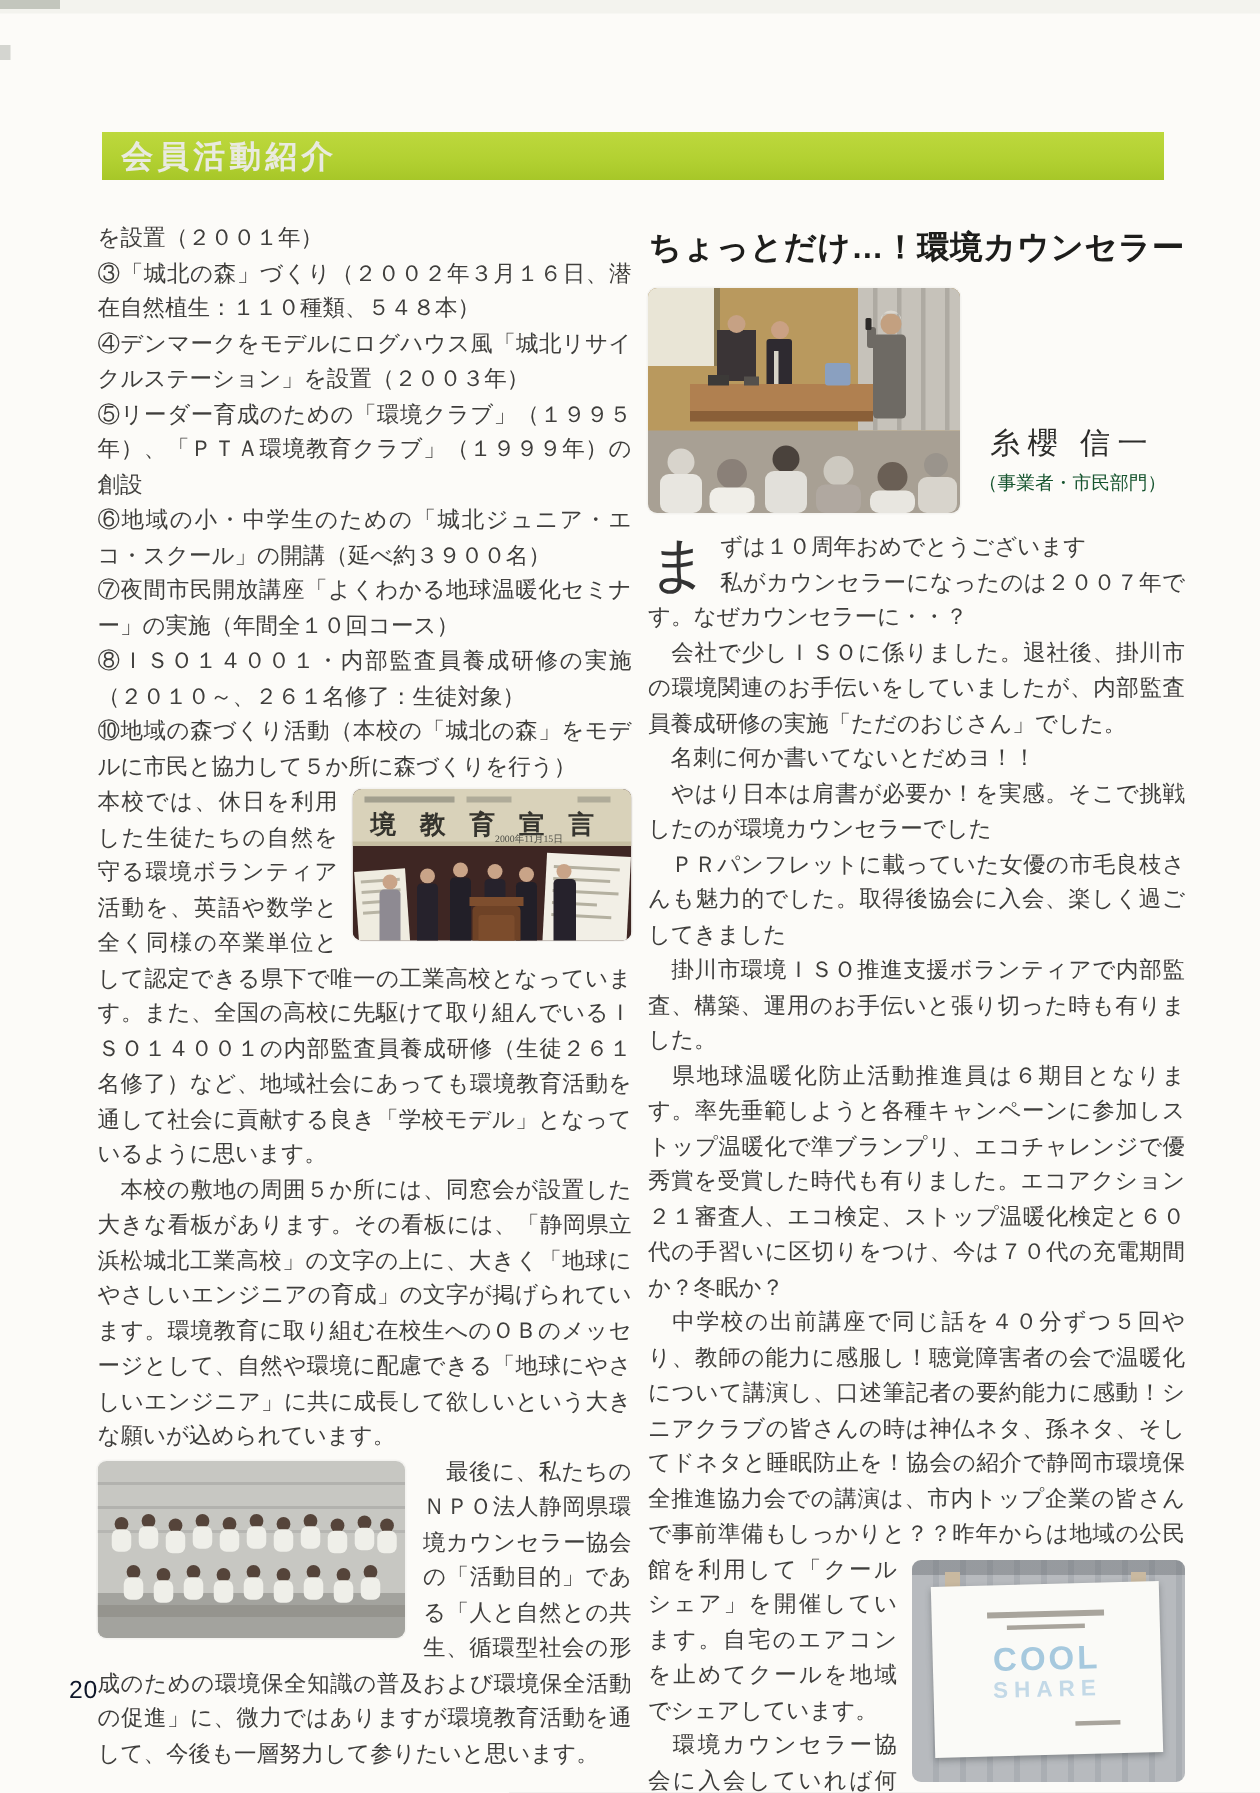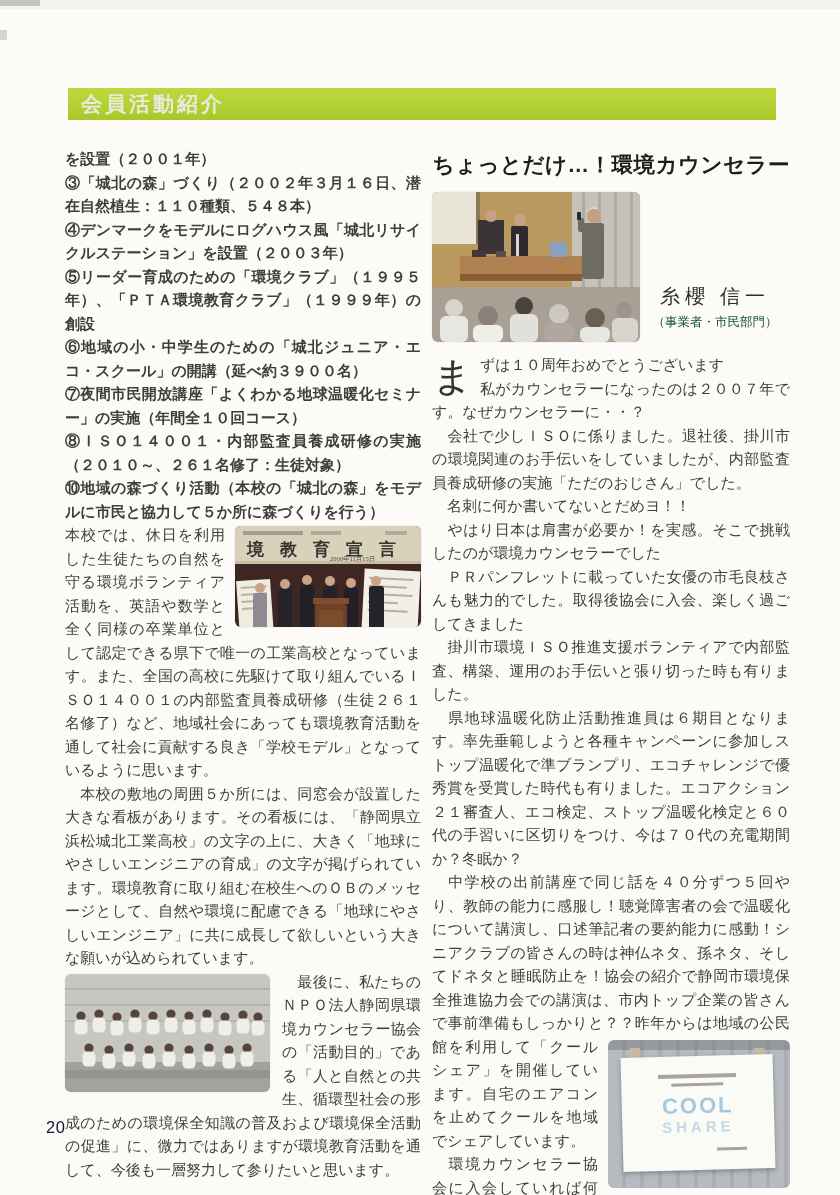--- a/index.html
+++ b/index.html
@@ -28,21 +28,21 @@
     color:#e9eadf;padding-left:13px;line-height:32px;
     font-family:"Liberation Serif","DejaVu Serif",serif;
   }
 
   
   .col{position:absolute;top:148px;font-size:15px;line-height:23.5px;text-align:justify;}
   .col-left{left:65px;width:356px;}
   .col-right{left:432px;width:358px;top:150px;}
 
   .para{margin:0;text-align:justify;}
-  .item{margin:0;font-weight:bold;}
+  .item{margin:0;}
 
   
   .photo{border-radius:6px;overflow:hidden;box-shadow:0 0 0 1px rgba(0,0,0,0.03);}
   .photo svg{display:block;}
   .photo1{float:right;width:186px;height:101px;margin:2px 0 5px 10px;}
   .photo2{float:left;width:205px;height:118px;margin:3px 12px 5px 0;}
   .photo3{width:208px;height:150px;flex:0 0 auto;}
   .photo-row{display:flex;margin:12px 0 12px 0;}
   .author{flex:1;align-self:flex-end;text-align:center;padding-bottom:8px;}
   .author-name{font-size:20px;letter-spacing:5px;color:#2c2c2a;}

